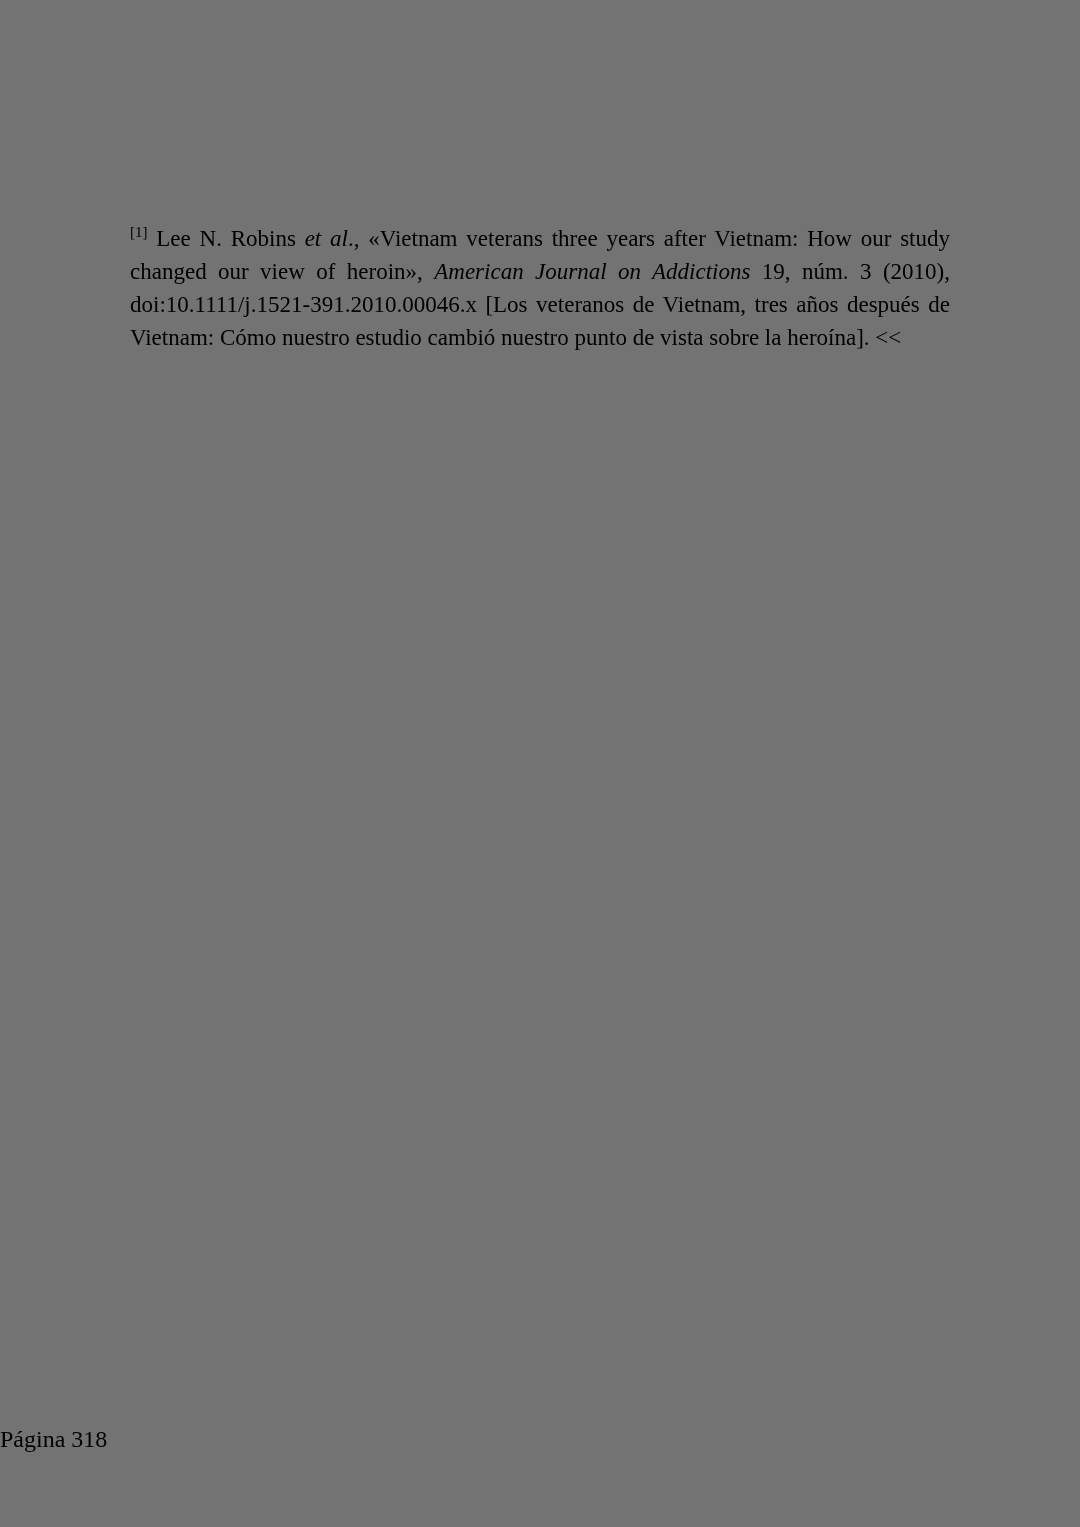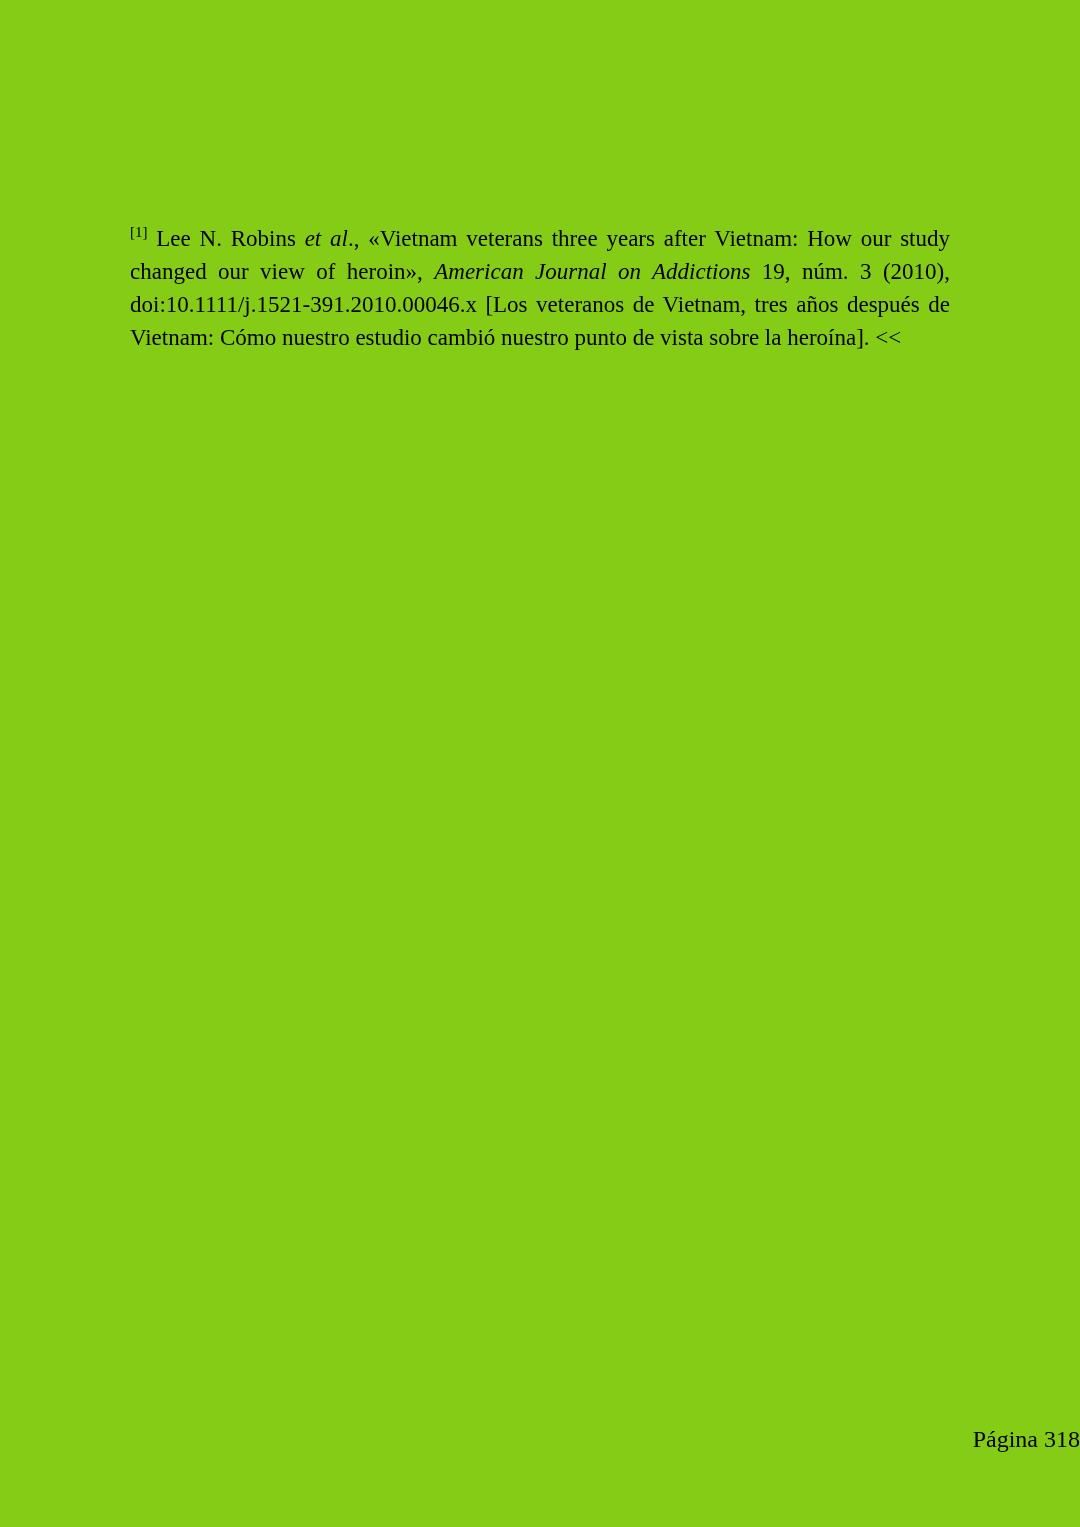--- a/index.html
+++ b/index.html
@@ -4,21 +4,21 @@
 <style>
   html, body {
     margin: 0;
     padding: 0;
     background: #ffffff;
   }
   .page {
     position: relative;
     width: 1080px;
     height: 1527px;
-    background: #84cc16;
+    background: #737373;
     color: #000000;
     font-family: "Liberation Serif", "DejaVu Serif", serif;
     overflow: hidden;
   }
   .footnote {
     position: absolute;
     top: 222px;
     left: 130px;
     width: 820px;
     font-size: 23px;
@@ -38,21 +38,21 @@
   .back-link {
     color: #000000;
     text-decoration: none;
     cursor: pointer;
   }
   .page-footer {
     position: absolute;
     top: 1424px;
     left: 0;
     width: 100%;
-    text-align: right;
+    text-align: left;
     font-size: 24px;
     line-height: 30px;
   }
 </style>
 </head>
 <body>
 
 <div class="page">
 
   <p class="footnote">

